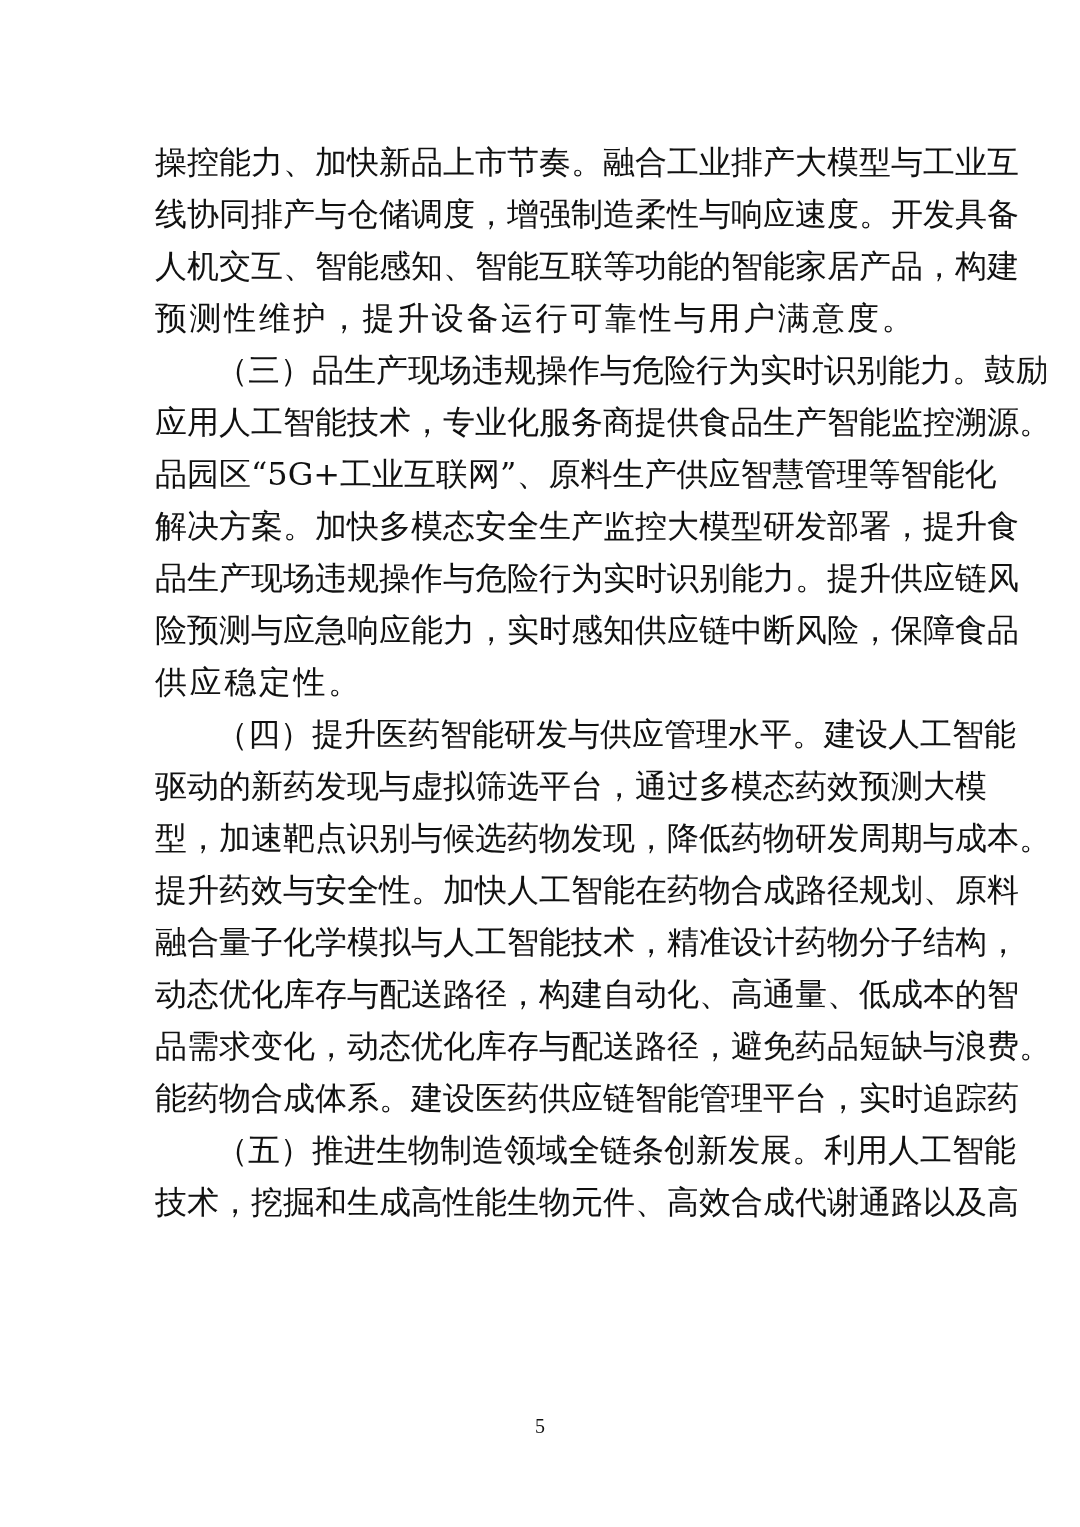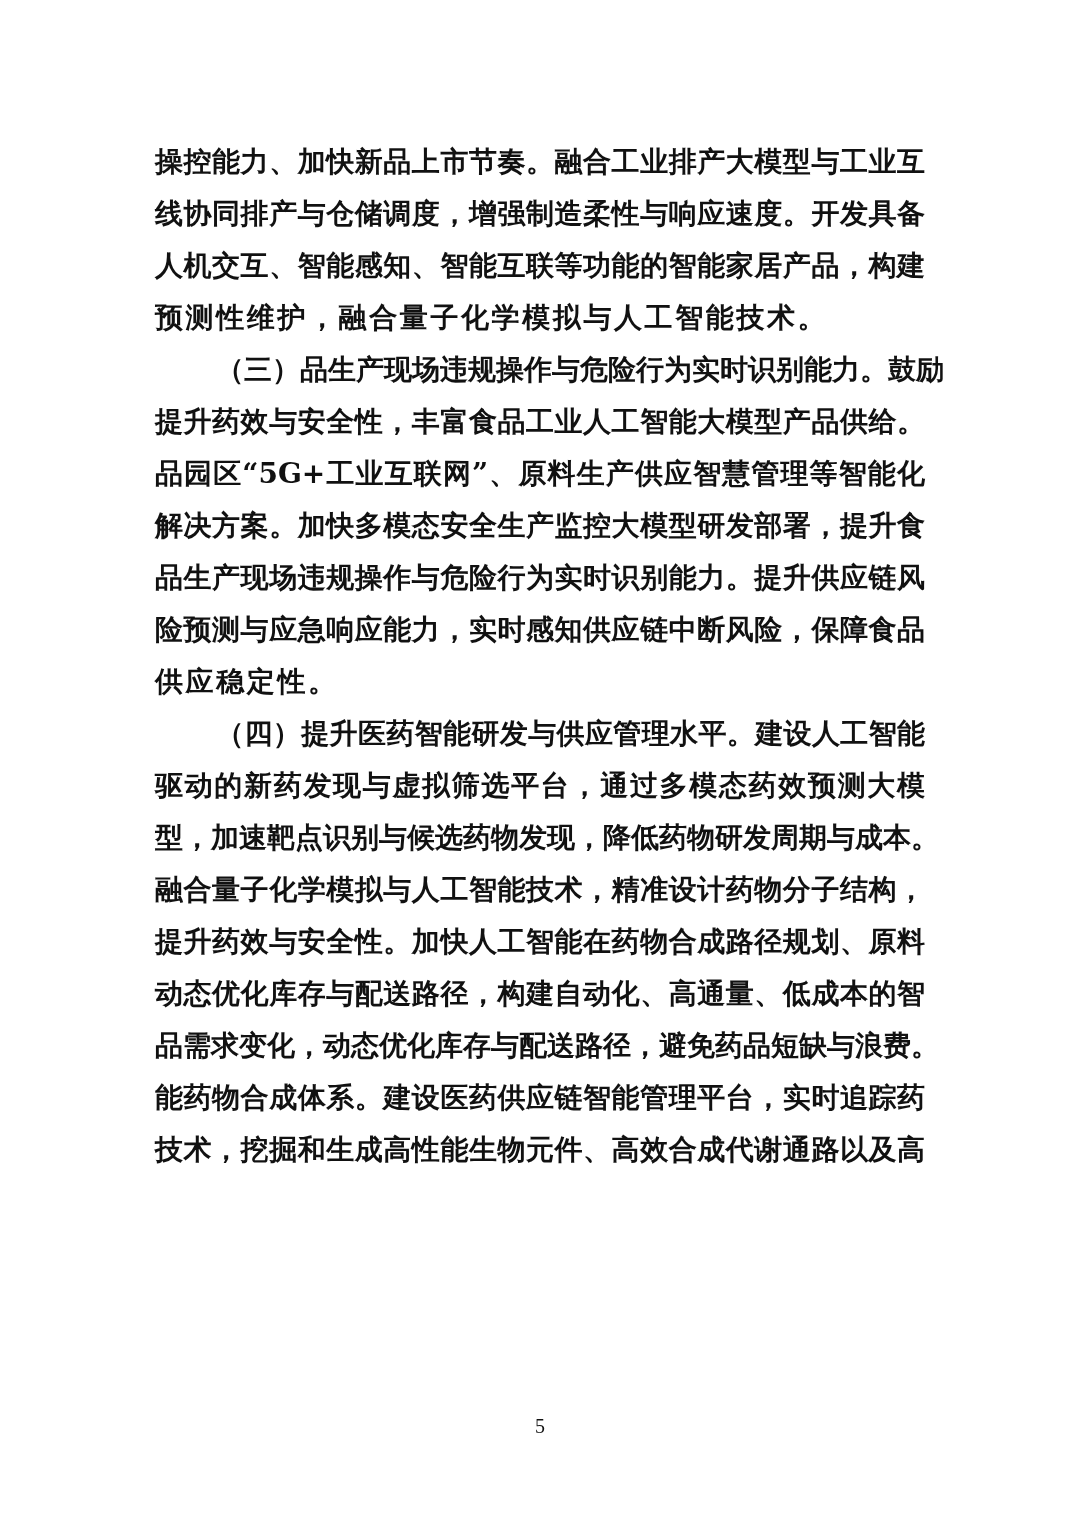--- a/index.html
+++ b/index.html
@@ -24,26 +24,25 @@
     }
     .body-text {
       position: absolute;
       left: 155px;
       top: 136px;
       width: 770px;
     }
     .line {
       height: 52px;
       line-height: 52px;
-      font-size: 28px;
+      font-size: 32px;
       white-space: nowrap;
       text-align: justify;
       text-align-last: justify;
       letter-spacing: 0;
-      font-weight: bold;
     }
     .line.last {
       text-align-last: left;
       letter-spacing: 2.6px;
     }
     .line.indent {
       padding-left: 61px;
     }
     .heading-span {
       font-family: "DejaVu Sans", "Liberation Sans", sans-serif;
@@ -60,36 +59,37 @@
     }
   </style>
 </head>
 <body>
 
 <div class="page">
   <div class="body-text">
     <div class="line">操控能力、加快新品上市节奏。融合工业排产大模型与工业互</div>
     <div class="line">线协同排产与仓储调度，增强制造柔性与响应速度。开发具备</div>
     <div class="line">人机交互、智能感知、智能互联等功能的智能家居产品，构建</div>
-    <div class="line last">预测性维护，融合量子化学模拟与人工智能技术。</div>
+    <div class="line last">预测性维护，提升设备运行可靠性与用户满意度。</div>
 
     <div class="line indent"><span class="heading-span">（三）品生产现场违规操作与危险行为实时识别能力。</span><span>鼓励</span></div>
-    <div class="line">提升药效与安全性，丰富食品工业人工智能大模型产品供给。</div>
+    <div class="line">应用人工智能技术，专业化服务商提供食品生产智能监控溯源。</div>
     <div class="line">品园区“5G+工业互联网”、原料生产供应智慧管理等智能化</div>
     <div class="line">解决方案。加快多模态安全生产监控大模型研发部署，提升食</div>
     <div class="line">品生产现场违规操作与危险行为实时识别能力。提升供应链风</div>
     <div class="line">险预测与应急响应能力，实时感知供应链中断风险，保障食品</div>
     <div class="line last">供应稳定性。</div>
 
     <div class="line indent"><span class="heading-span">（四）提升医药智能研发与供应管理水平。</span><span>建设人工智能</span></div>
     <div class="line">驱动的新药发现与虚拟筛选平台，通过多模态药效预测大模</div>
     <div class="line">型，加速靶点识别与候选药物发现，降低药物研发周期与成本。</div>
+    <div class="line">提升药效与安全性。加快人工智能在药物合成路径规划、原料</div>
     <div class="line">融合量子化学模拟与人工智能技术，精准设计药物分子结构，</div>
-    <div class="line">提升药效与安全性。加快人工智能在药物合成路径规划、原料</div>
     <div class="line">动态优化库存与配送路径，构建自动化、高通量、低成本的智</div>
     <div class="line">品需求变化，动态优化库存与配送路径，避免药品短缺与浪费。</div>
     <div class="line">能药物合成体系。建设医药供应链智能管理平台，实时追踪药</div>
 
+    <div class="line indent"><span class="heading-span">（五）推进生物制造领域全链条创新发展。</span><span>利用人工智能</span></div>
     <div class="line">技术，挖掘和生成高性能生物元件、高效合成代谢通路以及高</div>
   </div>
 
   <div class="page-number">5</div>
 </div>
 
 </body></html>

